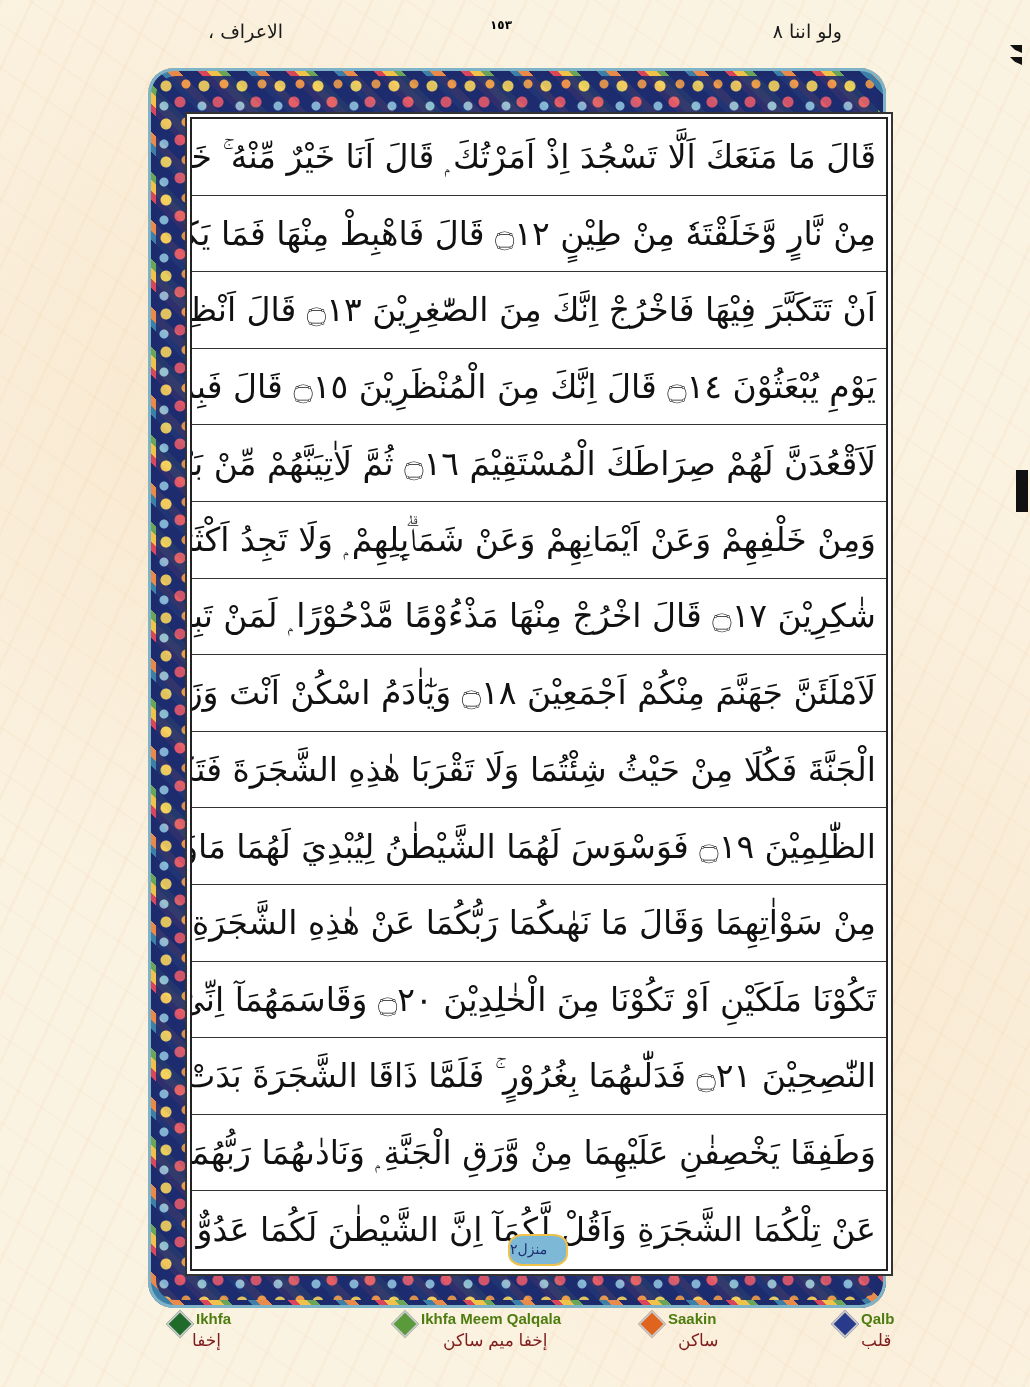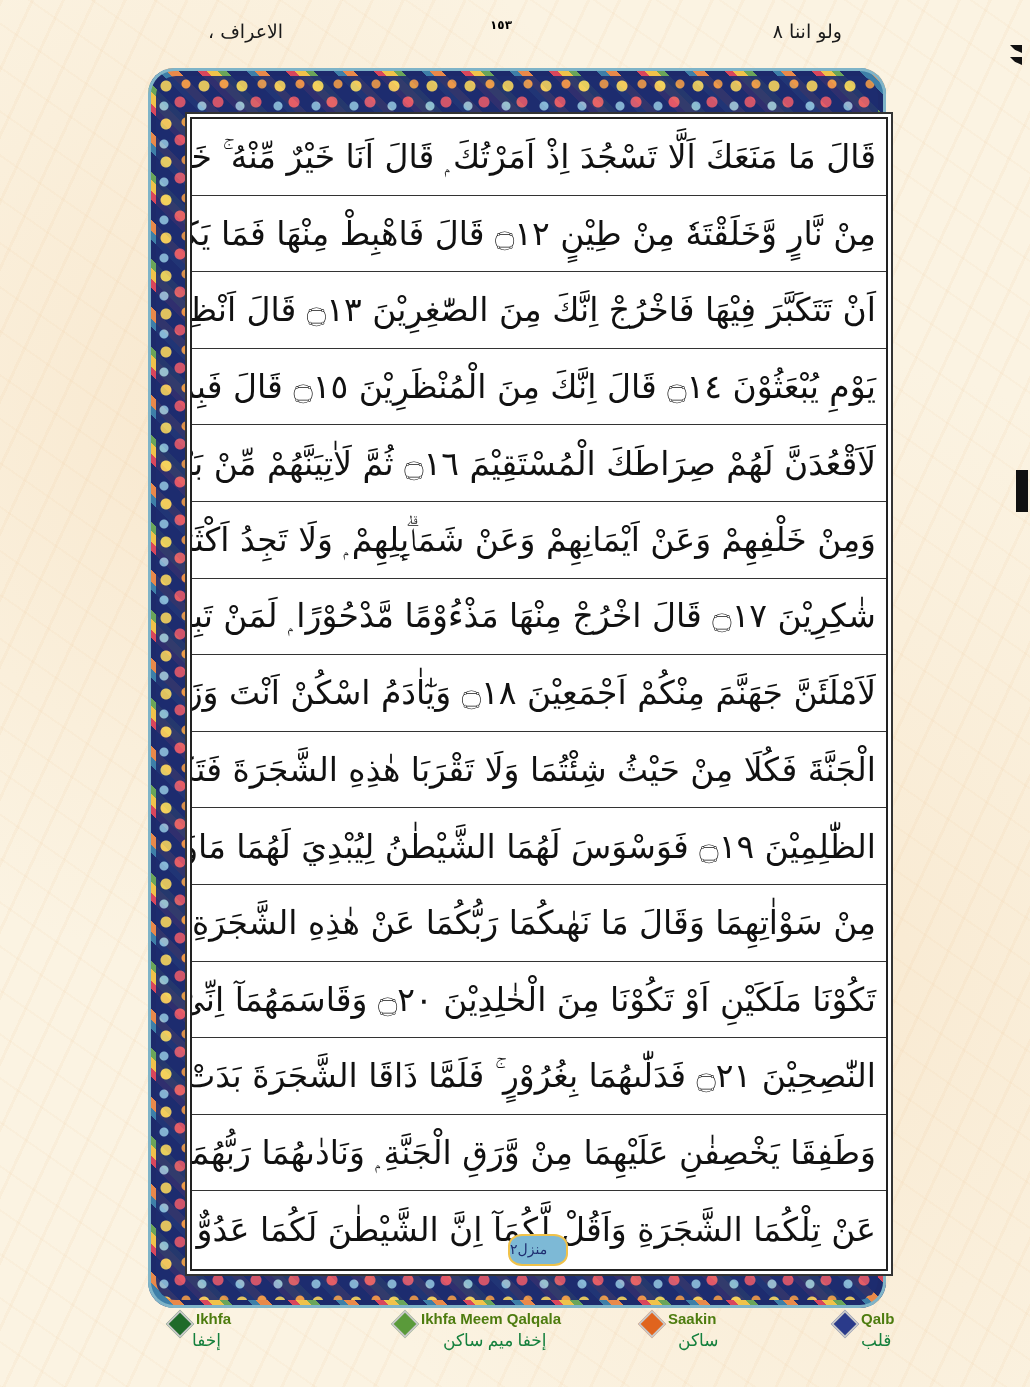--- a/index.html
+++ b/index.html
@@ -38,21 +38,21 @@
     justify-content:space-between;padding:0 10px;direction:rtl;
     font-family:"DejaVu Serif", serif;font-size:33px;color:#111;white-space:nowrap;overflow:hidden;}
   .line:last-child{border-bottom:none;}
   .manzil{position:absolute;left:360px;top:1166px;width:56px;height:28px;border-radius:14px/12px;
     background:#7db9d6;border:2px solid #f0c24a;text-align:left;font-family:"DejaVu Serif", serif;font-size:14px;color:#1e2d70;line-height:26px;}
 
   .legend{position:absolute;top:1310px;left:170px;width:740px;height:70px;}
   .leg-item{position:absolute;top:0;}
   .diamond{position:absolute;left:0;top:4px;width:16px;height:16px;transform:rotate(45deg);border:2px solid #c8c8c8;}
   .leg-en{position:absolute;left:26px;top:0;font-family:"Liberation Sans", sans-serif;font-weight:bold;font-size:15px;color:#4d7c0f;white-space:nowrap;}
-  .leg-ar{position:absolute;top:20px;font-family:Liberation Serif, serif;font-size:17px;color:#15803d;white-space:nowrap;direction:rtl;}
+  .leg-ar{position:absolute;top:20px;font-family:Liberation Sans, sans-serif;font-size:17px;color:#7f1d1d;white-space:nowrap;direction:rtl;}
 </style>
 </head>
 <body>
 
 <div class="header">
   <span class="hdr-left">الاعراف ،</span>
   <span class="hdr-center">١٥٣</span>
   <span class="hdr-right">ولو اننا ٨</span>
 </div>
 

